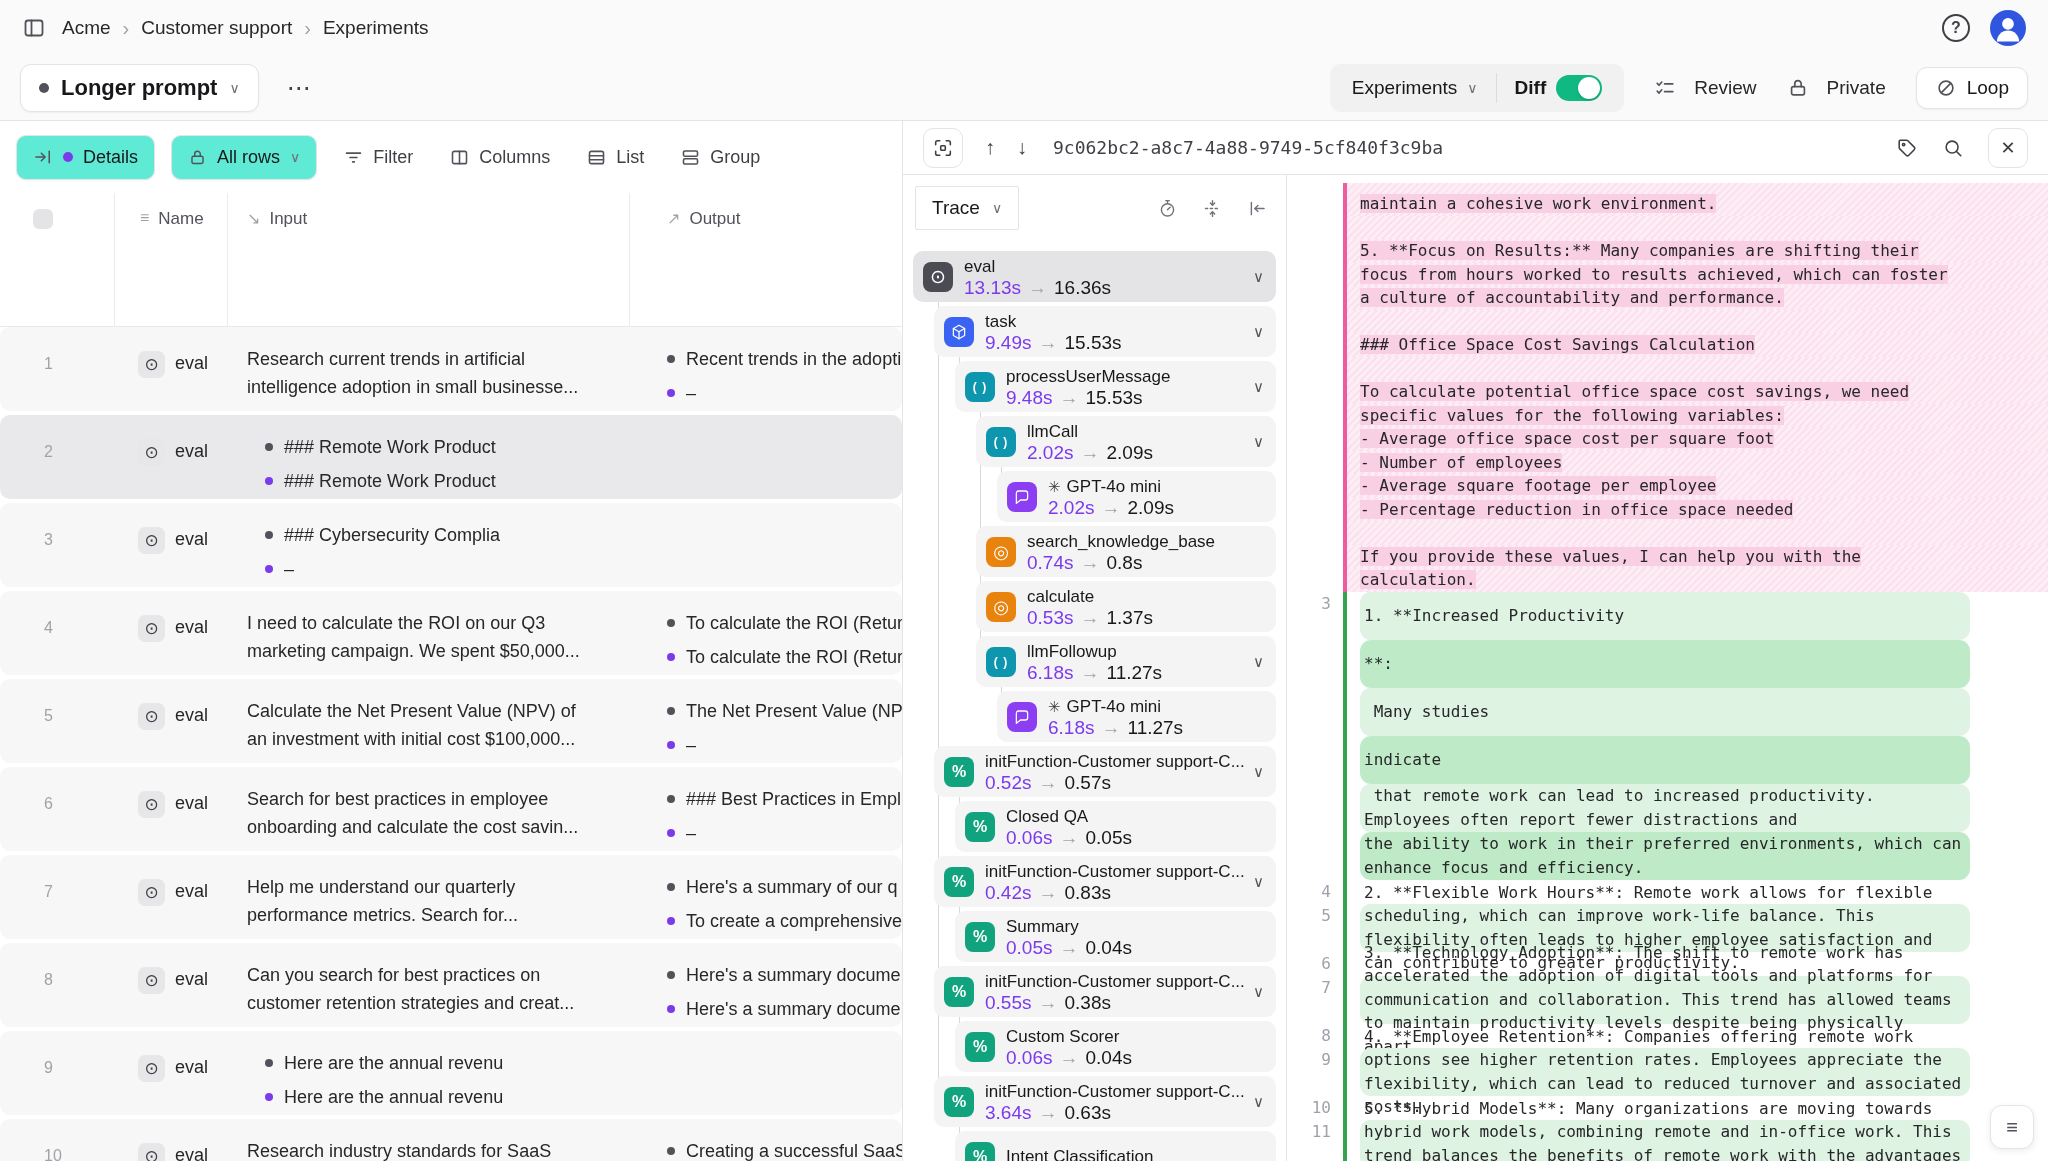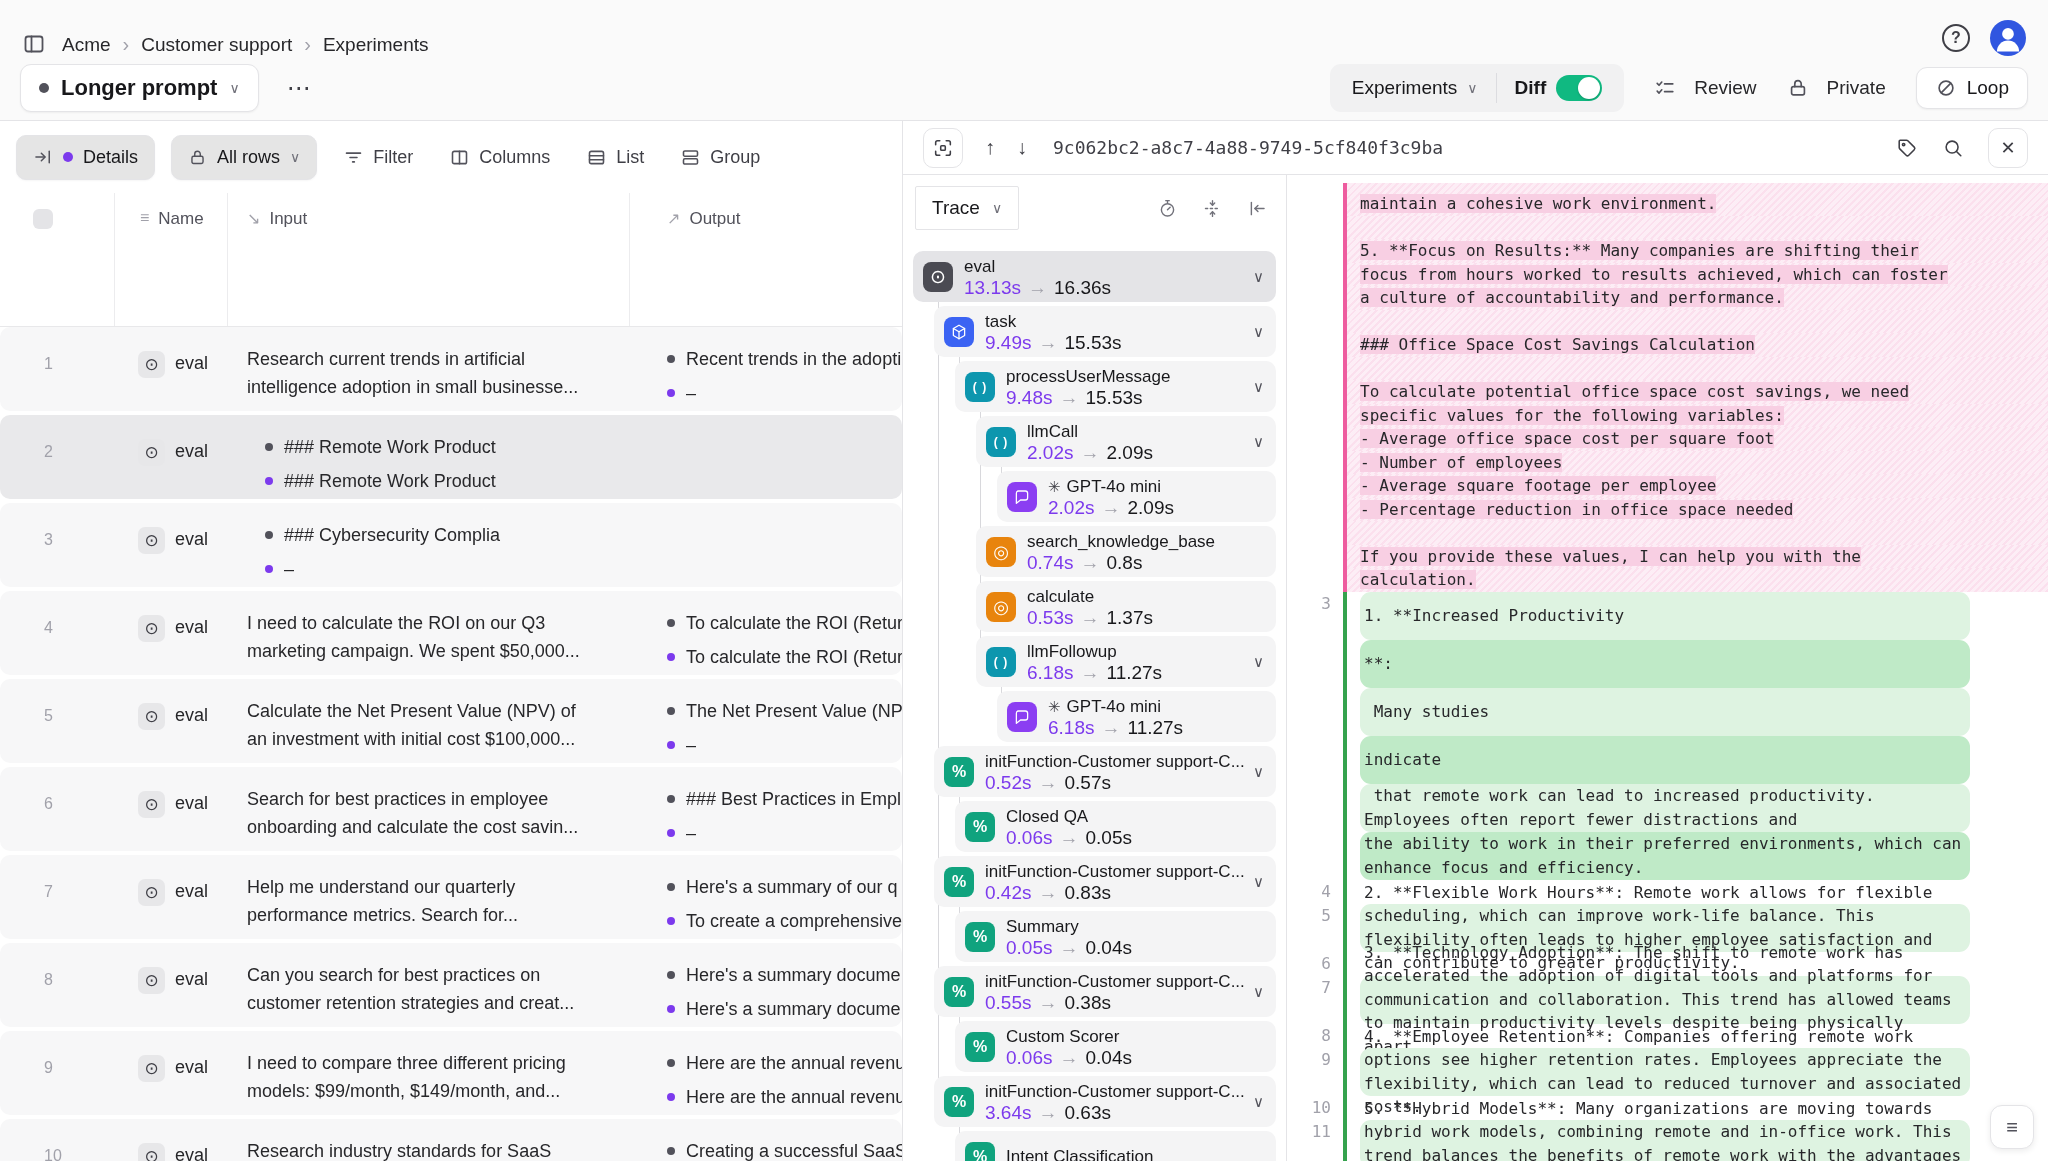--- a/index.html
+++ b/index.html
@@ -1,21 +1,21 @@
 <!DOCTYPE html>
 <html><head>
 <meta charset="utf-8">
 <style>
   * { margin:0; padding:0; box-sizing:border-box; }
   html,body { width:2048px; height:1161px; overflow:hidden; }
   body { font-family:"Liberation Sans", sans-serif; background:#fafafa; color:#18181b; }
   .app { width:2048px; height:1161px; display:flex; flex-direction:column; position:relative; }
 
   
-  .topbar { height:56px; display:flex; align-items:flex-end; padding:0 22px; background:#fafafa; flex:none; }
+  .topbar { height:56px; display:flex; align-items:center; padding:0 22px; background:#fafafa; flex:none; }
   .crumbs { display:flex; align-items:center; gap:12px; margin-left:16px; font-size:19px; font-weight:500; color:#27272a; }
   .crumb-sep { color:#a1a1aa; font-size:20px; }
   .topbar-right { margin-left:auto; display:flex; align-items:center; gap:20px; }
   .help-btn { width:28px; height:28px; border:2px solid #3f3f46; border-radius:50%; display:flex; align-items:center; justify-content:center; font-size:16px; font-weight:700; color:#3f3f46; cursor:pointer; }
   .avatar { width:36px; height:36px; border-radius:50%; background:#3056e0; overflow:hidden; position:relative; cursor:pointer; }
 
   
   .titlebar { height:65px; display:flex; align-items:center; padding:0 20px; background:#fafafa; border-bottom:1px solid #e4e4e7; flex:none; }
   .exp-pill { display:flex; align-items:center; gap:12px; background:#fff; border:1px solid #e4e4e7; border-radius:11px; padding:10px 18px; box-shadow:0 1px 2px rgba(0,0,0,.05); cursor:pointer; }
   .exp-dot { width:10px; height:10px; border-radius:50%; background:#52525b; }
@@ -32,21 +32,21 @@
   .ghost-btn { display:flex; align-items:center; gap:18px; font-size:19px; font-weight:500; color:#27272a; cursor:pointer; background:none; border:none; font-family:inherit; }
   .loop-btn { display:flex; align-items:center; gap:10px; font-size:19px; font-weight:500; color:#18181b; background:#fff; border:1px solid #e4e4e7; border-radius:11px; padding:9px 18px; box-shadow:0 1px 2px rgba(0,0,0,.05); cursor:pointer; font-family:inherit; }
   .icon-s { display:inline-flex; flex:none; }
   .icon-s svg { stroke:#52525b; fill:none; stroke-width:1.8; stroke-linecap:round; stroke-linejoin:round; }
 
   
   .main { flex:1; display:flex; min-height:0; background:#fff; }
   .left-pane { width:902px; flex:none; display:flex; flex-direction:column; background:#fff; overflow:hidden; }
 
   .toolbar { height:72px; display:flex; align-items:center; gap:16px; padding:0 16px; flex:none; }
-  .pill-btn { display:flex; align-items:center; gap:10px; background:#e5e5e5; border:1px solid #e4e4e7; border-radius:10px; height:45px; padding:0 16px; font-size:18px; font-weight:500; color:#18181b; box-shadow:0 1px 2px rgba(0,0,0,.04); cursor:pointer; font-family:inherit; }
+  .pill-btn { display:flex; align-items:center; gap:10px; background:#5eead4; border:1px solid #e4e4e7; border-radius:10px; height:45px; padding:0 16px; font-size:18px; font-weight:500; color:#18181b; box-shadow:0 1px 2px rgba(0,0,0,.04); cursor:pointer; font-family:inherit; }
   .dot-purple { width:10px; height:10px; border-radius:50%; background:#7c3aed; }
   .tool-ghost { display:flex; align-items:center; gap:9px; font-size:18px; font-weight:500; color:#3f3f46; cursor:pointer; background:none; border:none; padding:0 10px; font-family:inherit; }
 
   
   .table { flex:1; display:flex; flex-direction:column; min-height:0; }
   .thead { height:134px; display:flex; border-bottom:1px solid #e8e8ea; flex:none; }
   .th { padding-top:16px; font-size:17px; font-weight:500; color:#52525b; display:flex; align-items:flex-start; gap:9px; border-right:1px solid #ececee; }
   .th .hicon { color:#a1a1aa; font-size:16px; }
   .th.c1 { width:115px; padding-left:33px; }
   .th.c2 { width:113px; padding-left:25px; }
@@ -445,24 +445,20 @@
                   <span>Here's a summary docume</span>
                 </div>
               </div>
             </div>
             <div class="trow">
               <div class="td c1">9</div>
               <div class="td c2">
                 <span class="eval-ic">⊙</span>
                 <span class="eval-txt">eval</span>
               </div>
-              <div class="td c3">
-                <div>I need to compare three different pricing</div>
-                <div>models: $99/month, $149/month, and...</div>
-              </div>
               <div class="td c4">
                 <div class="outline">
                   <span class="bullet g"></span>
                   <span>Here are the annual revenu</span>
                 </div>
                 <div class="outline">
                   <span class="bullet p"></span>
                   <span>Here are the annual revenu</span>
                 </div>
               </div>

